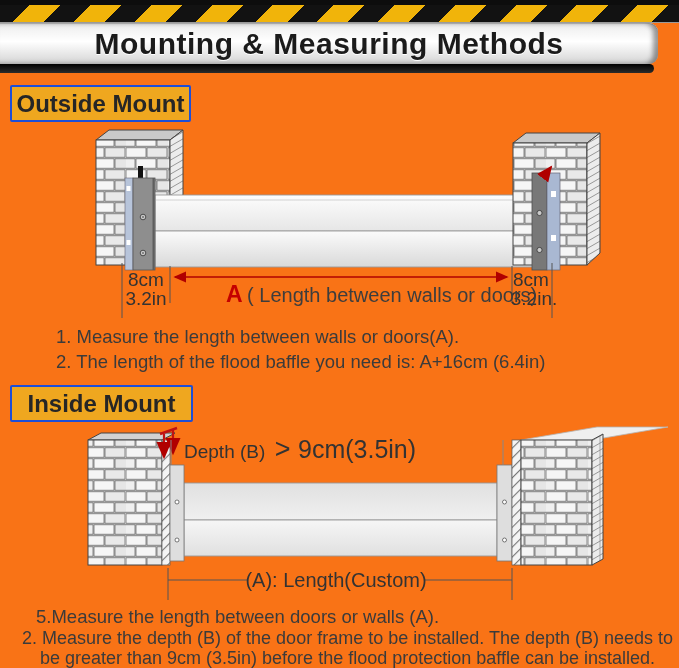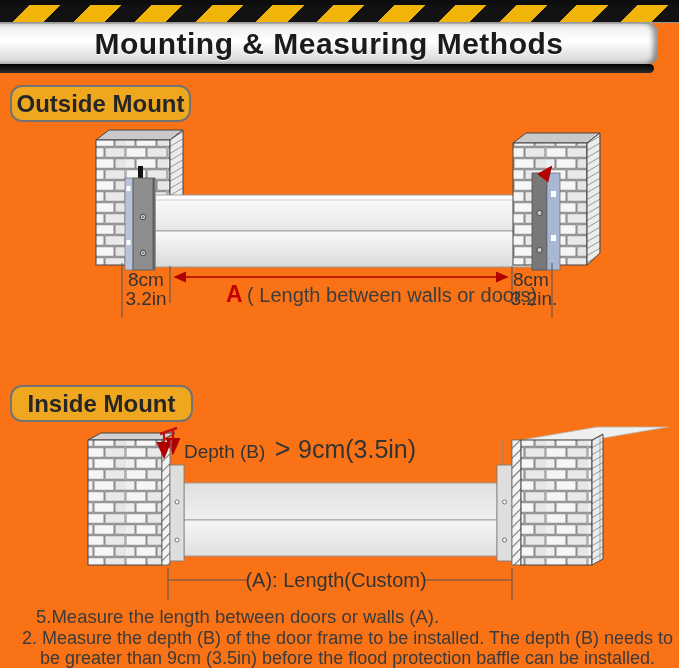--- a/index.html
+++ b/index.html
@@ -16,21 +16,21 @@
     background:linear-gradient(#ececec,#ffffff 45%,#d7d7d7 96%);
     border-radius:0 9px 9px 0;
     box-shadow:inset -5px 0 5px rgba(0,0,0,.4), inset 0 1px 0 #c9c9c9;
     display:flex;align-items:center;justify-content:center;}
   .title-band h1{margin:0;font-size:30px;font-weight:bold;color:#1b1b1b;
     letter-spacing:.5px;text-shadow:0 1px 0 #ffffff;}
   .bar-bottom{left:0;top:64px;width:654px;height:9px;
     background:linear-gradient(#000,#2b2b2b);border-radius:0 5px 5px 0;}
 
   
-  .mount-label{height:37px;background:#efa71f;border:2px solid #737373;border-radius:12px;
+  .mount-label{height:37px;background:#efa71f;border:2px solid #1d4ed8;border-radius:2px;
     box-sizing:border-box;display:flex;align-items:center;justify-content:center;
     font-size:24px;font-weight:bold;color:#262626;}
   .label-outside{left:10px;top:85px;width:181px;}
   .label-inside{left:10px;top:385px;width:183px;}
 
   
   .steps{color:#3b3b3b;font-size:18.5px;line-height:24.5px;}
   .steps p{margin:0;}
   .steps-outside{left:56px;top:325px;width:610px;}
   .steps-inside-1{left:36px;top:605px;width:630px;}
@@ -149,20 +149,24 @@
     <text x="146" y="161" text-anchor="middle" font-size="19" fill="#333">8cm</text>
     <text x="146" y="180" text-anchor="middle" font-size="19" fill="#333">3.2in</text>
     <text x="531" y="161" text-anchor="middle" font-size="19" fill="#333">8cm</text>
     <text x="534" y="180" text-anchor="middle" font-size="19" fill="#333">3.2in.</text>
     <text x="226" y="177">
       <tspan font-size="23" font-weight="bold" fill="#c40000">A</tspan>
       <tspan font-size="20" fill="#3d3d3d">( Length between walls or doors)</tspan>
     </text>
   </svg>
 
+  <div class="abs steps steps-outside">
+    <p>1. Measure the length between walls or doors(A).</p>
+    <p>2. The length of the flood baffle you need is: A+16cm (6.4in)</p>
+  </div>
 
   <div class="abs mount-label label-inside">Inside Mount</div>
 
   <svg class="abs" style="left:0;top:425px" width="679" height="185" viewBox="0 0 679 185">
 
     <polygon points="521,15 592,15 668,2 597,2" fill="#efefef" stroke="#b5b5b5" stroke-width="0.8"></polygon>
 
     <g>
       <polygon points="88,15 162,15 175,8 101,8" fill="#d2d2d2" stroke="#444" stroke-width="1"></polygon>
       <rect x="88" y="15" width="74" height="125" fill="url(#pbrick)" stroke="#444" stroke-width="1"></rect>

